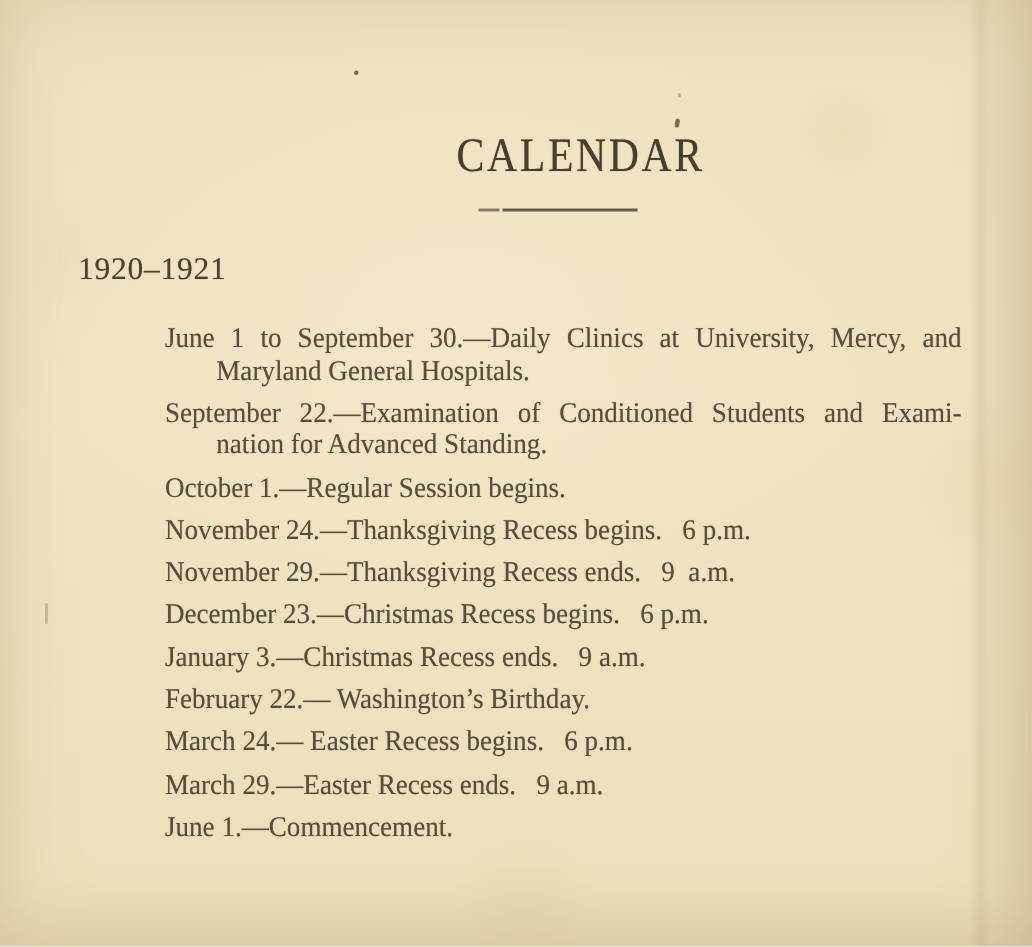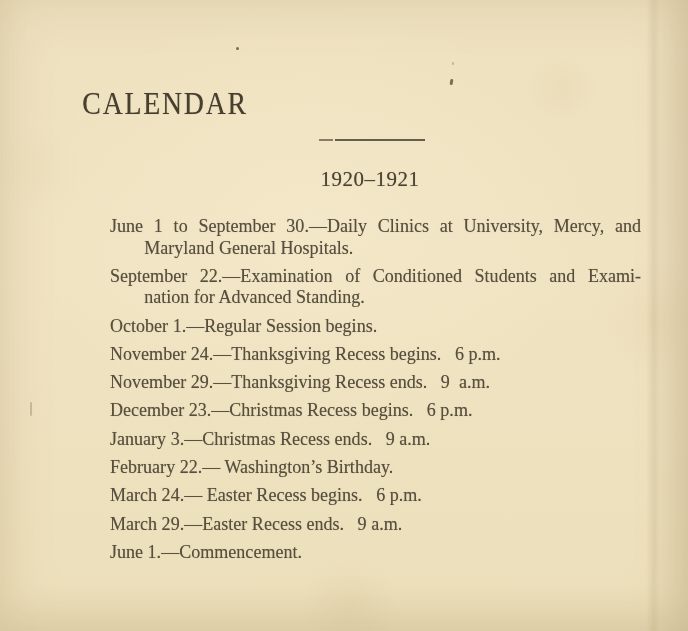--- a/index.html
+++ b/index.html
@@ -30,41 +30,41 @@
       rgba(130,108,66,.13) 8px,
       rgba(130,108,66,.05) 14px,
       rgba(130,108,66,.11) 42px);
   }
   .vignette {
     position: absolute; inset: 0; pointer-events: none;
     box-shadow: inset 0 0 55px rgba(155,130,80,.18), inset 0 -18px 30px rgba(150,125,78,.10);
   }
 
   .title-wrap {
-    position: absolute; top: 87px; left: 70px; right: 0;
-    line-height: 1;
+    position: absolute; top: 87px; left: 86px; right: 0;
+    text-align: center; line-height: 1;
   }
   .title-text {
     display: inline-block;
     font-size: 32px; letter-spacing: 2px;
     color: #463e2e;
     transform: scaleX(.87); transform-origin: center;
     text-shadow: 0 0 .8px rgba(70,62,46,.55);
   }
   .rule-dash {
     position: absolute; left: 319px; top: 139px;
     width: 14px; height: 2px; background: #5a5140; opacity: .7;
   }
   .rule-line {
     position: absolute; left: 335px; top: 139px;
     width: 90px; height: 2px; background: #4e4636; opacity: .85;
   }
   .years-wrap {
     position: absolute; top: 169px; left: 52px; right: 0;
-    text-align: center; line-height: 1;
+    text-align: left; line-height: 1;
     font-size: 21px; letter-spacing: .5px;
     color: #4a4233;
     text-shadow: 0 0 .7px rgba(74,66,51,.5);
   }
 
   .entries {
     position: absolute; left: 110px; top: 215px;
     width: 559px;
     transform: scaleX(.95); transform-origin: left top;
     font-size: 19px; line-height: 21.5px;

